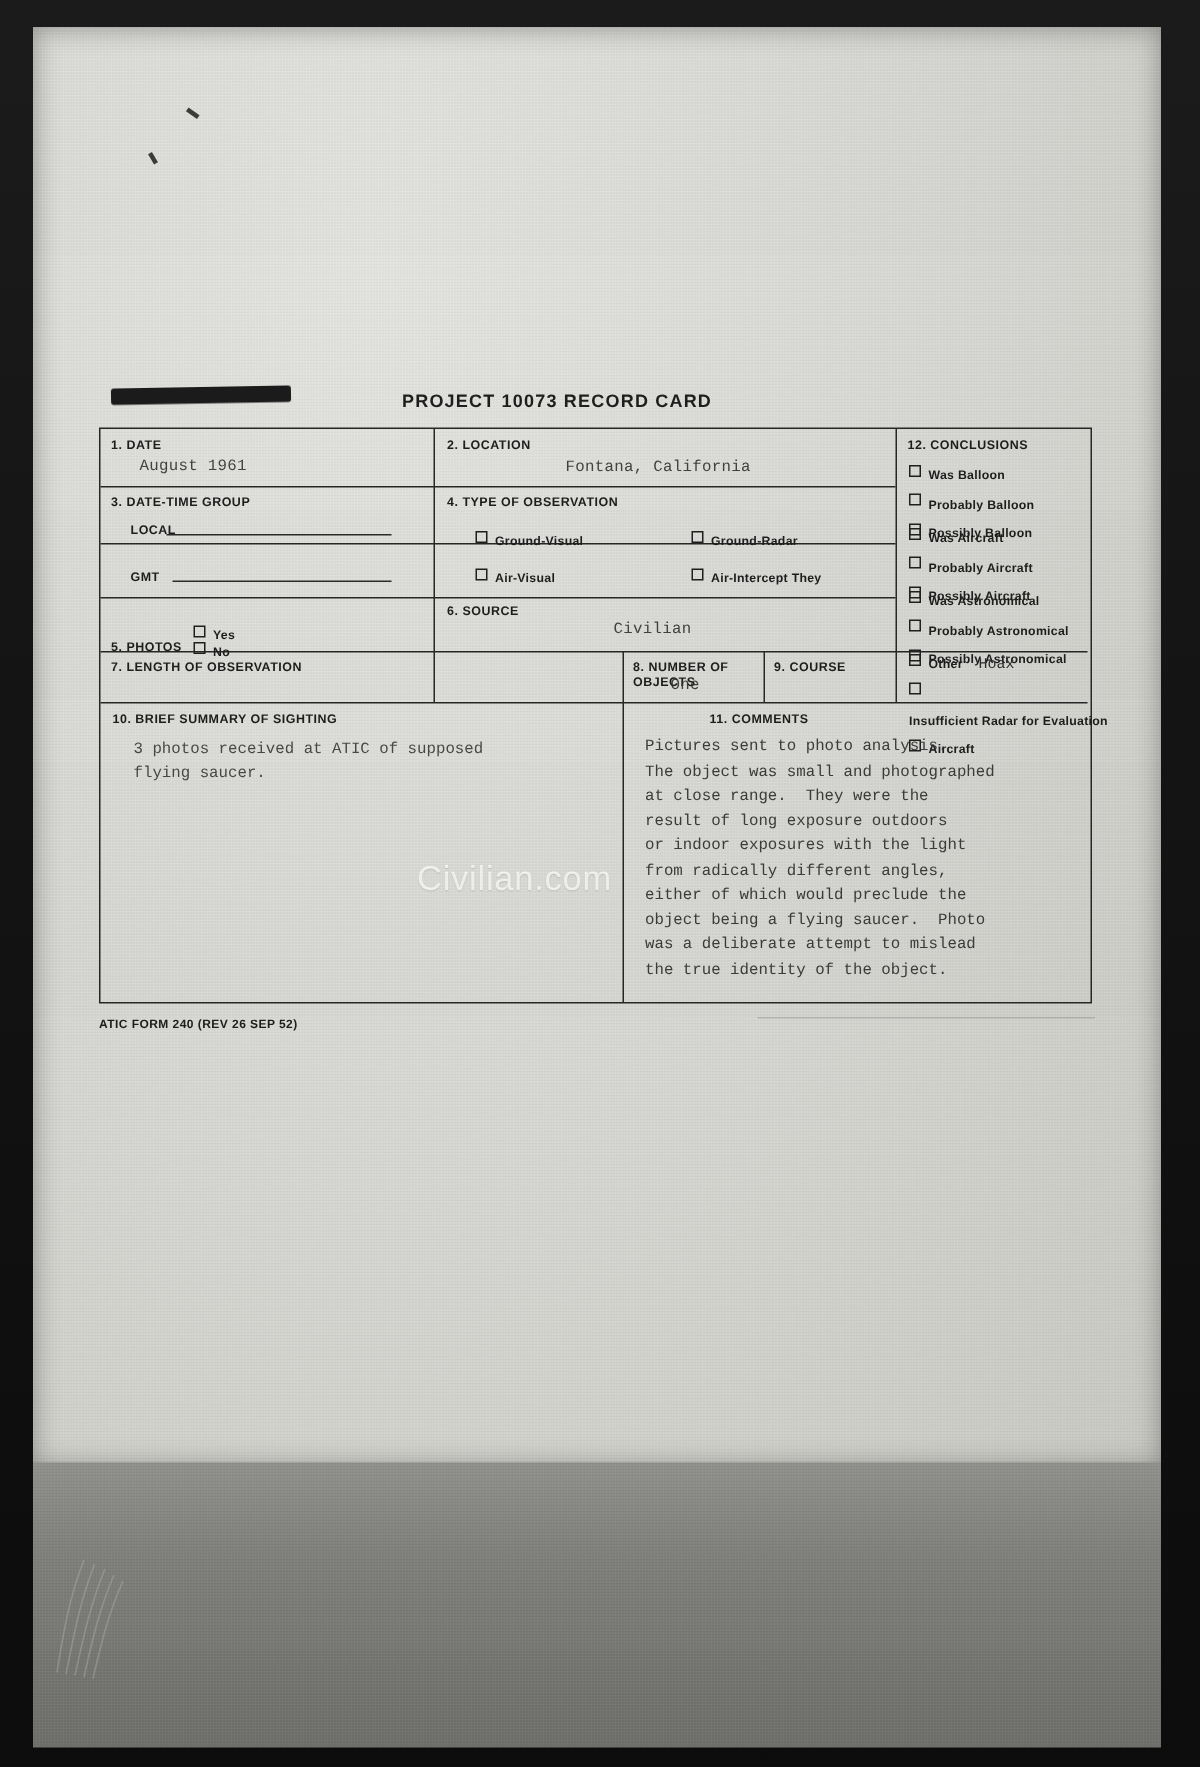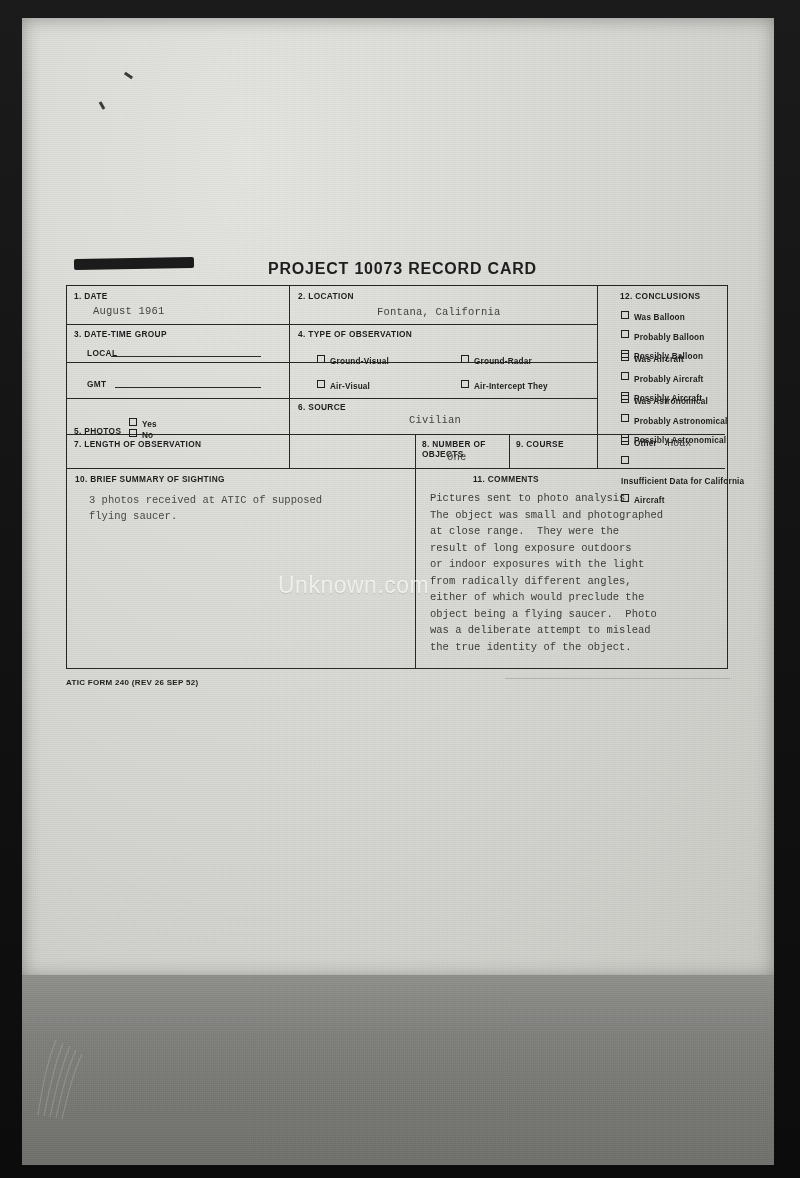--- a/index.html
+++ b/index.html
@@ -50,21 +50,21 @@
   }
   
   .smudge1 { position:absolute; left:74px; top:258px; width:120px; height:11px; background:#1b1b1b; border-radius:2px; transform:rotate(-1deg); filter:blur(0.4px);}
   .tick1 { position:absolute; left:124px; top:74px; width:9px; height:3px; background:#3b3b3b; transform:rotate(35deg);}
   .tick2 { position:absolute; left:98px; top:104px; width:8px; height:3px; background:#3b3b3b; transform:rotate(60deg);}
   .fingerprint { position:absolute; left:30px; top:1010px; width:60px; height:110px; opacity:.55;}
   
   #form-title {
     position:absolute;
     left:268px; top:260px;
-    font-size:16px; font-weight:bold; letter-spacing:.8px;
+    font-size:12px; font-weight:bold; letter-spacing:.8px;
     color:#1e1e1e;
     font-family:"Liberation Sans", sans-serif;
   }
   #card {
     position:absolute;
     left:66px; top:285px;
     width:660px; height:382px;
     border:1.6px solid #262626;
     color:#1f1f1f;
   }
@@ -224,21 +224,21 @@
     <div class="cell" style="left:348px; top:148px; width:94px; height:34px;">
       <div class="lbl" style="position:absolute; left:7px; top:5px;">8. NUMBER OF OBJECTS</div>
       <div class="typed" style="position:absolute; left:32px; top:17px;">One</div>
     </div>
 
     <div class="cell" style="left:442px; top:148px; width:88px; height:34px;">
       <div class="lbl" style="position:absolute; left:7px; top:5px;">9. COURSE</div>
       <div class="typed" style="position:absolute; left:22px; top:17px;"></div>
     </div>
 
-    <div class="cell" style="left:530px; top:0; width:128px; height:182px;margin-left:15px;">
+    <div class="cell" style="left:530px; top:0; width:128px; height:182px;">
       <div class="lbl" style="position:absolute; left:8px; top:5px;">12.  CONCLUSIONS</div>
 
       <div style="position:absolute; left:9px; top:20px;">
         <div class="concl-row"><span class="chk"></span><span class="opt">Was Balloon</span></div>
         <div class="concl-row"><span class="chk"></span><span class="opt">Probably Balloon</span></div>
         <div class="concl-row"><span class="chk"></span><span class="opt">Possibly Balloon</span></div>
       </div>
 
       <div style="position:absolute; left:9px; top:62px;">
         <div class="concl-row"><span class="chk"></span><span class="opt">Was Aircraft</span></div>
@@ -250,21 +250,21 @@
         <div class="concl-row"><span class="chk"></span><span class="opt">Was Astronomical</span></div>
         <div class="concl-row"><span class="chk"></span><span class="opt">Probably Astronomical</span></div>
         <div class="concl-row"><span class="chk"></span><span class="opt">Possibly Astronomical</span></div>
       </div>
 
       <div style="position:absolute; left:9px; top:146px;">
         <div class="concl-row">
           <span class="chk"></span><span class="opt">Other</span>
           <span class="hoax" style="margin-left:6px;">Hoax</span>
         </div>
-        <div class="concl-row"><span class="chk"></span><span class="opt">Insufficient Data for California</span></div>
+        <div class="concl-row"><span class="chk"></span><span class="opt">Insufficient Radar for Evaluation</span></div>
         <div class="concl-row"><span class="chk"></span><span class="opt">Aircraft</span></div>
       </div>
     </div>
 
     <div class="cell" style="left:0; top:182px; width:348px; height:200px;">
       <div class="lbl" style="position:absolute; left:8px; top:6px;">10.  BRIEF SUMMARY OF SIGHTING</div>
       <div class="summary-text" style="position:absolute; left:22px; top:24px; width:318px;">3 photos received at ATIC of supposed
 flying saucer.</div>
     </div>
 
@@ -281,14 +281,14 @@
 was a deliberate attempt to mislead
 the true identity of the object.</div>
     </div>
   </div>
 
   <div id="footer-left">ATIC FORM 240 (REV 26 SEP 52)</div>
   <div id="footer-right">
     <div class="fr-line"></div>
   </div>
 
-  <div id="watermark">Unknown.com</div>
+  <div id="watermark">Civilian.com</div>
 </div>
 
 </body></html>

